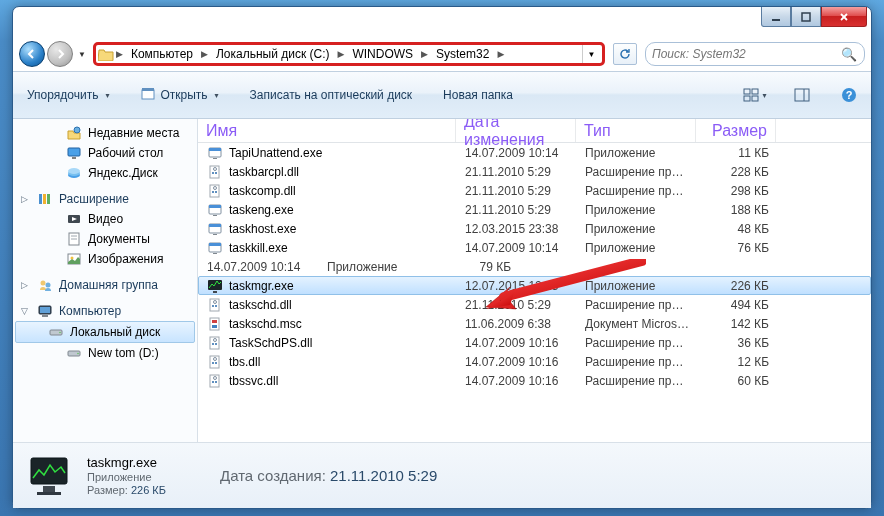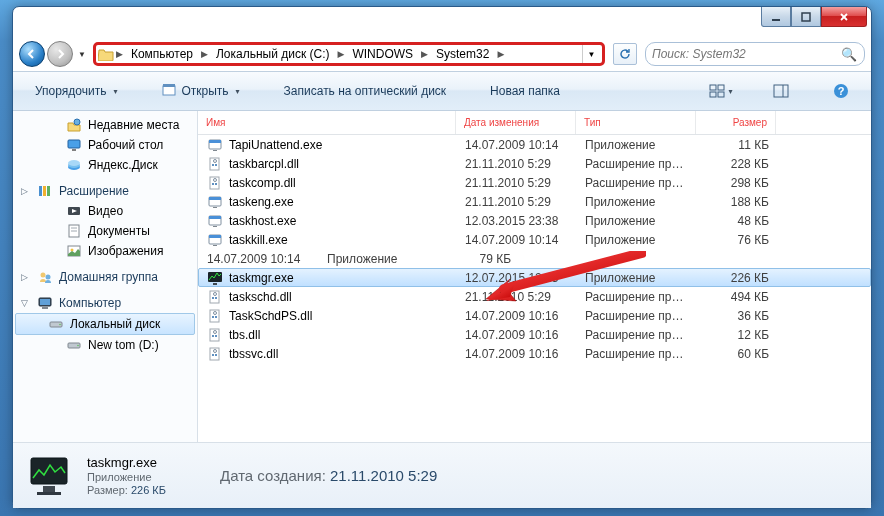--- a/index.html
+++ b/index.html
@@ -27,40 +27,40 @@
 .crumb-arrow { font-size: 9px; color: #555; padding: 0 2px; }
 .bc-spacer { flex: 1; }
 .bc-down { width: 18px; height: 100%; border-left: 1px solid #ccc; display: flex; align-items: center; justify-content: center; font-size: 8px; cursor: pointer; }
 .bc-refresh { width: 24px; height: 22px; border: 1px solid #aac0d8; background: linear-gradient(#fdfefe,#e8f0f8); border-radius: 2px; display: flex; align-items: center; justify-content: center; margin-left: 4px; cursor: pointer; }
 
 .searchbox { width: 220px; height: 24px; border: 1px solid #aac0d8; border-radius: 10px; background: #fff; display: flex; align-items: center; padding: 0 6px; margin-left: 4px; }
 .searchbox input { border: none; outline: none; font-size: 12px; font-style: italic; color: #888; width: 100%; }
 .search-ico { color: #5a88b8; font-size: 13px; }
 
 
-.toolbar { height: 40px; background: linear-gradient(180deg, #f8fbfe 0%, #eaf2fa 45%, #dae8f5 50%, #e2eef9 100%); border-top: 1px solid #c0d0e0; border-bottom: 1px solid #c0d0e0; display: flex; align-items: center; padding: 0 16px; gap: 32px; font-size: 12px; }
+.toolbar { height: 48px; background: linear-gradient(180deg, #f8fbfe 0%, #eaf2fa 45%, #dae8f5 50%, #e2eef9 100%); border-top: 1px solid #c0d0e0; border-bottom: 1px solid #c0d0e0; display: flex; align-items: center; padding: 0 8px; gap: 19px; font-size: 12px; }
 .tb-item { display: flex; align-items: center; gap: 4px; color: #1a3a5a; cursor: pointer; padding: 3px 6px; border-radius: 2px; }
 .tb-drop::after { content: "▾"; font-size: 8px; margin-left: 3px; color: #405060; }
 .tb-sep { flex: 1; }
 .tb-iconbtn { width: 28px; height: 22px; border: 1px solid transparent; display: flex; align-items: center; justify-content: center; cursor: pointer; border-radius: 2px; }
 
 
 .body { flex: 1; display: flex; overflow: hidden; }
 .sidebar { width: 185px; border-right: 1px solid #d8e0e8; overflow-y: auto; padding: 4px 0; font-size: 12px; background: #fafcfe; }
 .sb-group { margin-bottom: 6px; }
 .sb-head, .sb-item { display: flex; align-items: center; gap: 6px; padding: 2px 4px 2px 18px; cursor: pointer; white-space: nowrap; }
 .sb-head { font-weight: normal; color: #1a3a5a; padding-left: 8px; }
 .sb-item { padding-left: 28px; color: #000; margin-left: 25px; }
 .sb-item.sel { background: linear-gradient(180deg,#e8f4ff,#c8e4ff); border: 1px solid #a0c8e8; border-radius: 2px; margin: 0 2px; padding-left: 32px; }
 .sb-caret { width: 10px; font-size: 9px; color: #607080; display: inline-block; }
 .sb-ico { width: 16px; height: 16px; flex-shrink: 0; display: inline-flex; align-items: center; justify-content: center; }
 
 
 .filepane { flex: 1; display: flex; flex-direction: column; overflow: hidden; position: relative; }
-.cols-head { height: 24px; display: flex; border-bottom: 1px solid #e0e4e8; font-size: 10px; color: #ef4444; background: #fff; }
+.cols-head { height: 24px; display: flex; border-bottom: 1px solid #e0e4e8; font-size: 16px; color: #8b5cf6; background: #fff; }
 .col { padding: 4px 8px; border-right: 1px solid #e8eaec; display: flex; align-items: center; cursor: pointer; }
 .col-name { width: 258px; }
 .col-date { width: 120px; }
 .col-type { width: 120px; }
 .col-size { width: 80px; text-align: right; justify-content: flex-end; }
 
 .filelist { flex: 1; overflow-y: auto; font-size: 12px; }
 .row { display: flex; height: 19px; align-items: center; color: #000; cursor: pointer; border: 1px solid transparent; }
 .row.sel { background: linear-gradient(180deg,#e4f2ff,#c0e0ff); border: 1px solid #90c0e8; border-radius: 2px; }
 .cell { padding: 0 8px; white-space: nowrap; overflow: hidden; text-overflow: ellipsis; color: #404040; }
@@ -468,20 +468,35 @@
             </div>
             <div class="cell cell-date">21.11.2010 5:29</div>
             <div class="cell cell-type">Расширение прил...</div>
             <div class="cell cell-size">494 КБ</div>
           </div>
           <div class="row">
             <div class="cell cell-name">
               <span class="file-ico">
                 <svg width="16" height="16" viewBox="0 0 16 16">
                   <rect x="3" y="2" width="9" height="12" fill="#fff" stroke="#a0a8b0"></rect>
+                  <rect x="5" y="4" width="5" height="3" fill="#d04040"></rect>
+                  <rect x="5" y="9" width="5" height="3" fill="#4080c0"></rect>
+                </svg>
+              </span>
+              <span>taskschd.msc</span>
+            </div>
+            <div class="cell cell-date">11.06.2009 6:38</div>
+            <div class="cell cell-type">Документ Microso...</div>
+            <div class="cell cell-size">142 КБ</div>
+          </div>
+          <div class="row">
+            <div class="cell cell-name">
+              <span class="file-ico">
+                <svg width="16" height="16" viewBox="0 0 16 16">
+                  <rect x="3" y="2" width="9" height="12" fill="#fff" stroke="#a0a8b0"></rect>
                   <rect x="5" y="8" width="2" height="2" fill="#6090c0"></rect>
                   <rect x="8" y="8" width="2" height="2" fill="#6090c0"></rect>
                   <circle cx="8" cy="5" r="1.5" fill="none" stroke="#8090a0"></circle>
                 </svg>
               </span>
               <span>TaskSchdPS.dll</span>
             </div>
             <div class="cell cell-date">14.07.2009 10:16</div>
             <div class="cell cell-type">Расширение прил...</div>
             <div class="cell cell-size">36 КБ</div>

